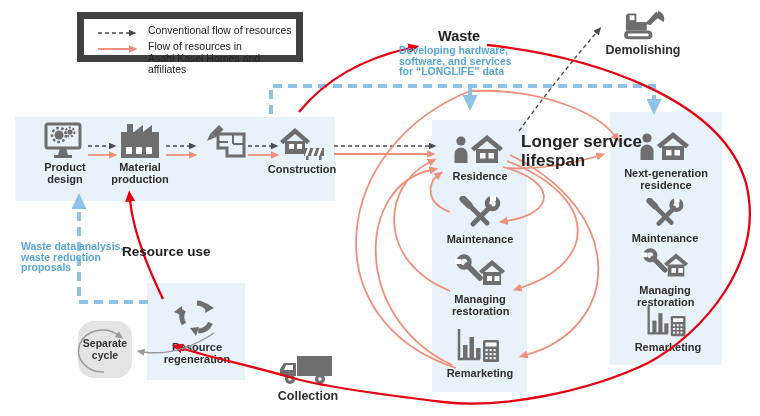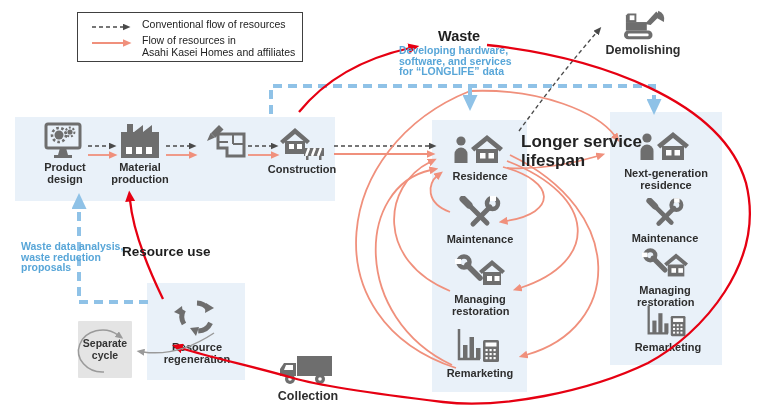--- a/index.html
+++ b/index.html
@@ -11,27 +11,27 @@
   .node .lbl{display:block;font-size:11px;font-weight:700;color:#2e2e2e;line-height:1.08;margin-top:2px;}
   .w56{width:56px;} .w70{width:70px;} .w64{width:64px;} .w100{width:100px;} .w88{width:88px;}
   .ann{position:absolute;z-index:40;}
   .blue-note{color:#58a6d8;font-size:10.5px;font-weight:700;line-height:1.02;}
   .blue-note div{white-space:nowrap;}
   #waste-label{left:438px;top:28px;font-size:14.5px;font-weight:700;color:#1d1d1d;}
   #developing-note{left:399px;top:45px;}
   #longer-service{left:521px;top:133px;font-size:17px;font-weight:700;color:#222;line-height:1.1;}
   #resource-use{left:122px;top:244px;font-size:13.5px;font-weight:700;color:#1d1d1d;text-align:right;}
   #waste-data-note{left:21px;top:241px;}
-  #legend{position:absolute;left:77px;top:12px;width:226px;height:50px;border:1px solid #404040;
+  #legend{position:absolute;left:77px;top:12px;width:226px;height:50px;border:7px solid #404040;
           background:#fff;z-index:40;box-sizing:border-box;padding:6px 0 0 12px;}
   .leg-row{display:flex;align-items:flex-start;margin-bottom:3px;}
   .leg-row svg{flex:0 0 46px;margin-top:3px;}
   .leg-txt{font-size:10.5px;color:#222;line-height:1.1;margin-left:6px;}
   #separate-box{position:absolute;left:78px;top:321px;width:54px;height:57px;background:#e4e4e4;
-                border-radius:1px;z-index:10;display:flex;align-items:center;justify-content:center;}
+                border-radius:16px;z-index:10;display:flex;align-items:center;justify-content:center;}
   #separate-box .lbl{font-size:10.5px;font-weight:600;color:#333;line-height:1.05;text-align:center;}
   .ic{display:block;}
 </style>
 </head>
 <body>
 
 <div id="stage">
 
   <div class="panel" style="left:15px;top:117px;width:320px;height:84px;"></div>
   <div class="panel" style="left:432px;top:120px;width:95px;height:272px;"></div>

